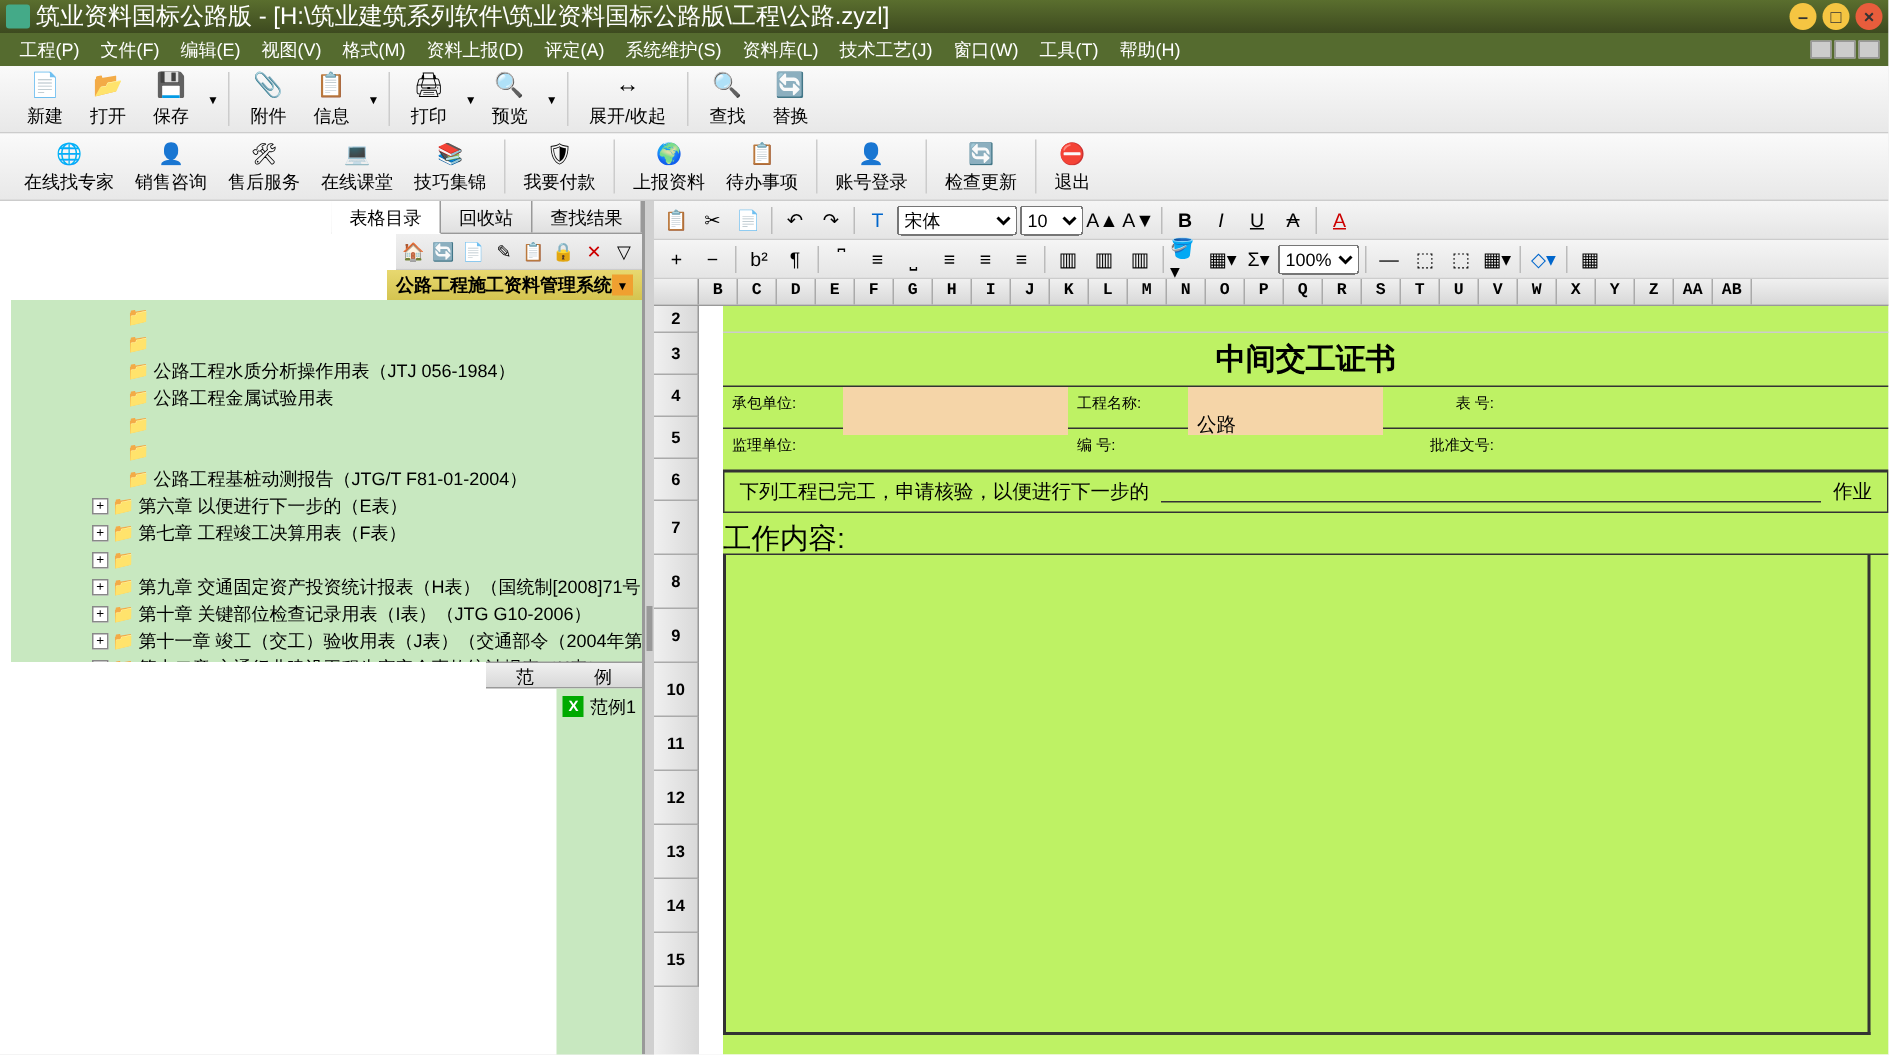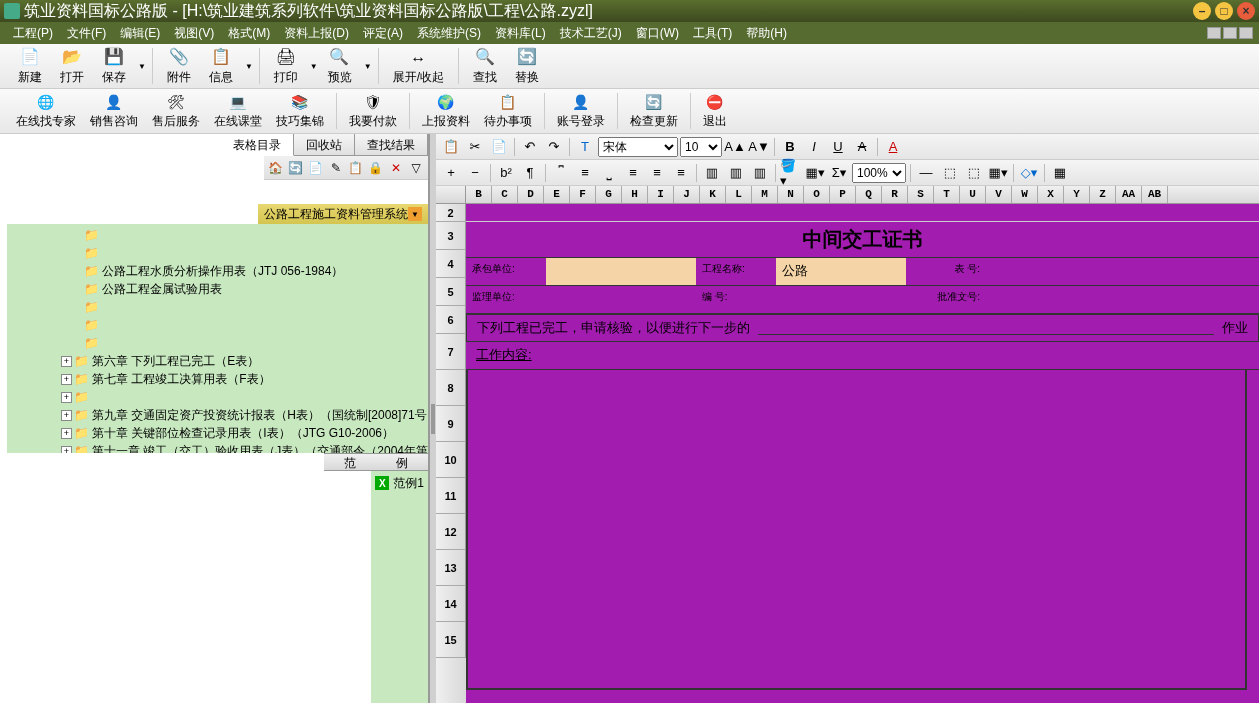--- a/index.html
+++ b/index.html
@@ -33,21 +33,21 @@
 .main-area { display: flex; height: 569px; }
 
 .left-panel { width: 430px; border-right: 2px solid #999; display: flex; flex-direction: column; background: #fff; align-items: flex-end; }
 .tab-bar { height: 22px; background: linear-gradient(#f5f5f5, #e0e0e0); display: flex; border-bottom: 1px solid #999; }
 .tab-bar .tab { padding: 3px 12px; border-right: 1px solid #999; cursor: pointer; font-size: 12px; }
 .tab-bar .tab.active { background: #fff; border-bottom: 1px solid #fff; margin-bottom: -1px; }
 
 .tree-toolbar { height: 24px; background: linear-gradient(#f0f0f0,#e0e0e0); display: flex; align-items: center; padding: 0 4px; gap: 4px; border-bottom: 1px solid #ccc; }
 .tree-toolbar .tico { width: 16px; height: 16px; cursor: pointer; display: flex; align-items: center; justify-content: center; }
 
-.tree-header { height: 20px; background: linear-gradient(#e8d870, #d4c450); padding: 2px 6px; font-size: 12px; font-weight: normal; display: flex; align-items: center; justify-content: space-between; margin-top: 24px; }
+.tree-header { height: 20px; background: linear-gradient(#e8d870, #d4c450); padding: 2px 6px; font-size: 12px; font-weight: bold; display: flex; align-items: center; justify-content: space-between; }
 .tree-header .exp-btn { width: 14px; height: 14px; background: #f0a030; display: flex; align-items: center; justify-content: center; font-size: 8px; cursor: pointer; }
 
 .tree { flex: 1; overflow: auto; background: #c8e8c0; padding: 2px 0; font-size: 12px; height: 350px; }
 .tree .node { display: flex; align-items: center; height: 18px; padding-left: 4px; cursor: pointer; white-space: nowrap; }
 .tree .exp { width: 11px; height: 11px; border: 1px solid #888; background: #fff; display: inline-flex; align-items: center; justify-content: center; font-size: 9px; margin-right: 2px; line-height: 1; }
 .tree .noexp { width: 13px; display: inline-block; }
 .tree .fold { width: 16px; height: 14px; display: inline-flex; align-items: center; justify-content: center; margin-right: 2px; }
 .tree .ind3 { padding-left: 54px; }
 .tree .ind4 { padding-left: 64px; }
 
@@ -77,36 +77,36 @@
 .col-headers { height: 18px; display: flex; background: linear-gradient(#f0f0f0,#d8d8d8); border-bottom: 1px solid #999; }
 .col-headers .corner { width: 30px; border-right: 1px solid #999; }
 .col-headers .ch { flex: 0 0 26px; text-align: center; font-size: 11px; font-weight: bold; border-right: 1px solid #aaa; padding-top: 2px; font-family: "Courier New", monospace; }
 
 .sheet-body { flex: 1; display: flex; overflow: hidden; }
 .row-headers { width: 30px; background: linear-gradient(to right,#f0f0f0,#d8d8d8); }
 .row-headers .rh { height: 28px; text-align: center; font-size: 11px; font-weight: bold; border-bottom: 1px solid #aaa; border-right: 1px solid #999; display: flex; align-items: center; justify-content: center; }
 .row-headers .rh.small { height: 18px; }
 .row-headers .rh.big { height: 36px; }
 
-.sheet { flex: 1; background: #a21caf; position: relative; }
+.sheet { flex: 1; background: #bef264; position: relative; margin-left: 16px; }
 .cert-title { text-align: center; font-size: 20px; font-family: SimSun; font-weight: bold; height: 36px; display: flex; align-items: center; justify-content: center; border-bottom: 1px solid #333; }
 .form-rows { }
 .form-row { display: flex; height: 28px; border-bottom: 1px solid #333; }
 .form-row .lab { width: 80px; padding: 4px 6px; font-size: 10px; }
-.form-row .val { padding: 4px 6px; font-size: 13px; }
+.form-row .val { padding: 16px 6px; font-size: 13px; }
 .form-row .hl { background: #f5d5a8; }
 .form-row .c1 { width: 80px; }
 .form-row .c2 { width: 150px; }
 .form-row .c3 { width: 80px; }
 .form-row .c4b { width: 130px; }
 .form-row .c5 { width: 80px; text-align: right; }
 .form-row .c6 { width: 100px; }
 .desc-row { height: 28px; border: 1px solid #333; display: flex; align-items: center; padding: 0 10px; font-size: 13px; margin: 0 0 0 0; }
 .desc-row .blank { flex: 1; border-bottom: 1px solid #333; margin: 0 8px; height: 14px; }
-.content-hdr { height: 28px; padding: 4px 10px; font-size: 13px; border-bottom: 1px solid #333; text-decoration: underline; }
+.content-hdr { height: 28px; padding: 4px 0; font-size: 19px; border-bottom: 1px solid #333; }
 .content-box { height: 320px; border: 2px solid #333; border-top: none; margin-right: 12px; }
 
 .folder-ico { color: #e8a020; }
 </style>
 </head>
 <body>
 
 <div class="titlebar">
   <div class="app-icon"></div>
   <div class="title">筑业资料国标公路版 - [H:\筑业建筑系列软件\筑业资料国标公路版\工程\公路.zyzl]</div>
@@ -284,25 +284,26 @@
           <span class="noexp"></span>
           <span class="fold folder-ico">📁</span>
         </div>
         <div class="node ind4">
           <span class="noexp"></span>
           <span class="fold folder-ico">📁</span>
         </div>
         <div class="node ind4">
           <span class="noexp"></span>
           <span class="fold folder-ico">📁</span>
-        </div>
-        <div class="node ind3">
-          <span class="exp">+</span>
-          <span class="fold folder-ico">📁</span>
-          <span>第六章 下列工程已完工（E表）</span>
+          <span>公路工程基桩动测报告（JTG/T F81-01-2004）</span>
+        </div>
+        <div class="node ind3">
+          <span class="exp">+</span>
+          <span class="fold folder-ico">📁</span>
+          <span>第六章 以便进行下一步的（E表）</span>
         </div>
         <div class="node ind3">
           <span class="exp">+</span>
           <span class="fold folder-ico">📁</span>
           <span>第七章 工程竣工决算用表（F表）</span>
         </div>
         <div class="node ind3">
           <span class="exp">+</span>
           <span class="fold folder-ico">📁</span>
         </div>

